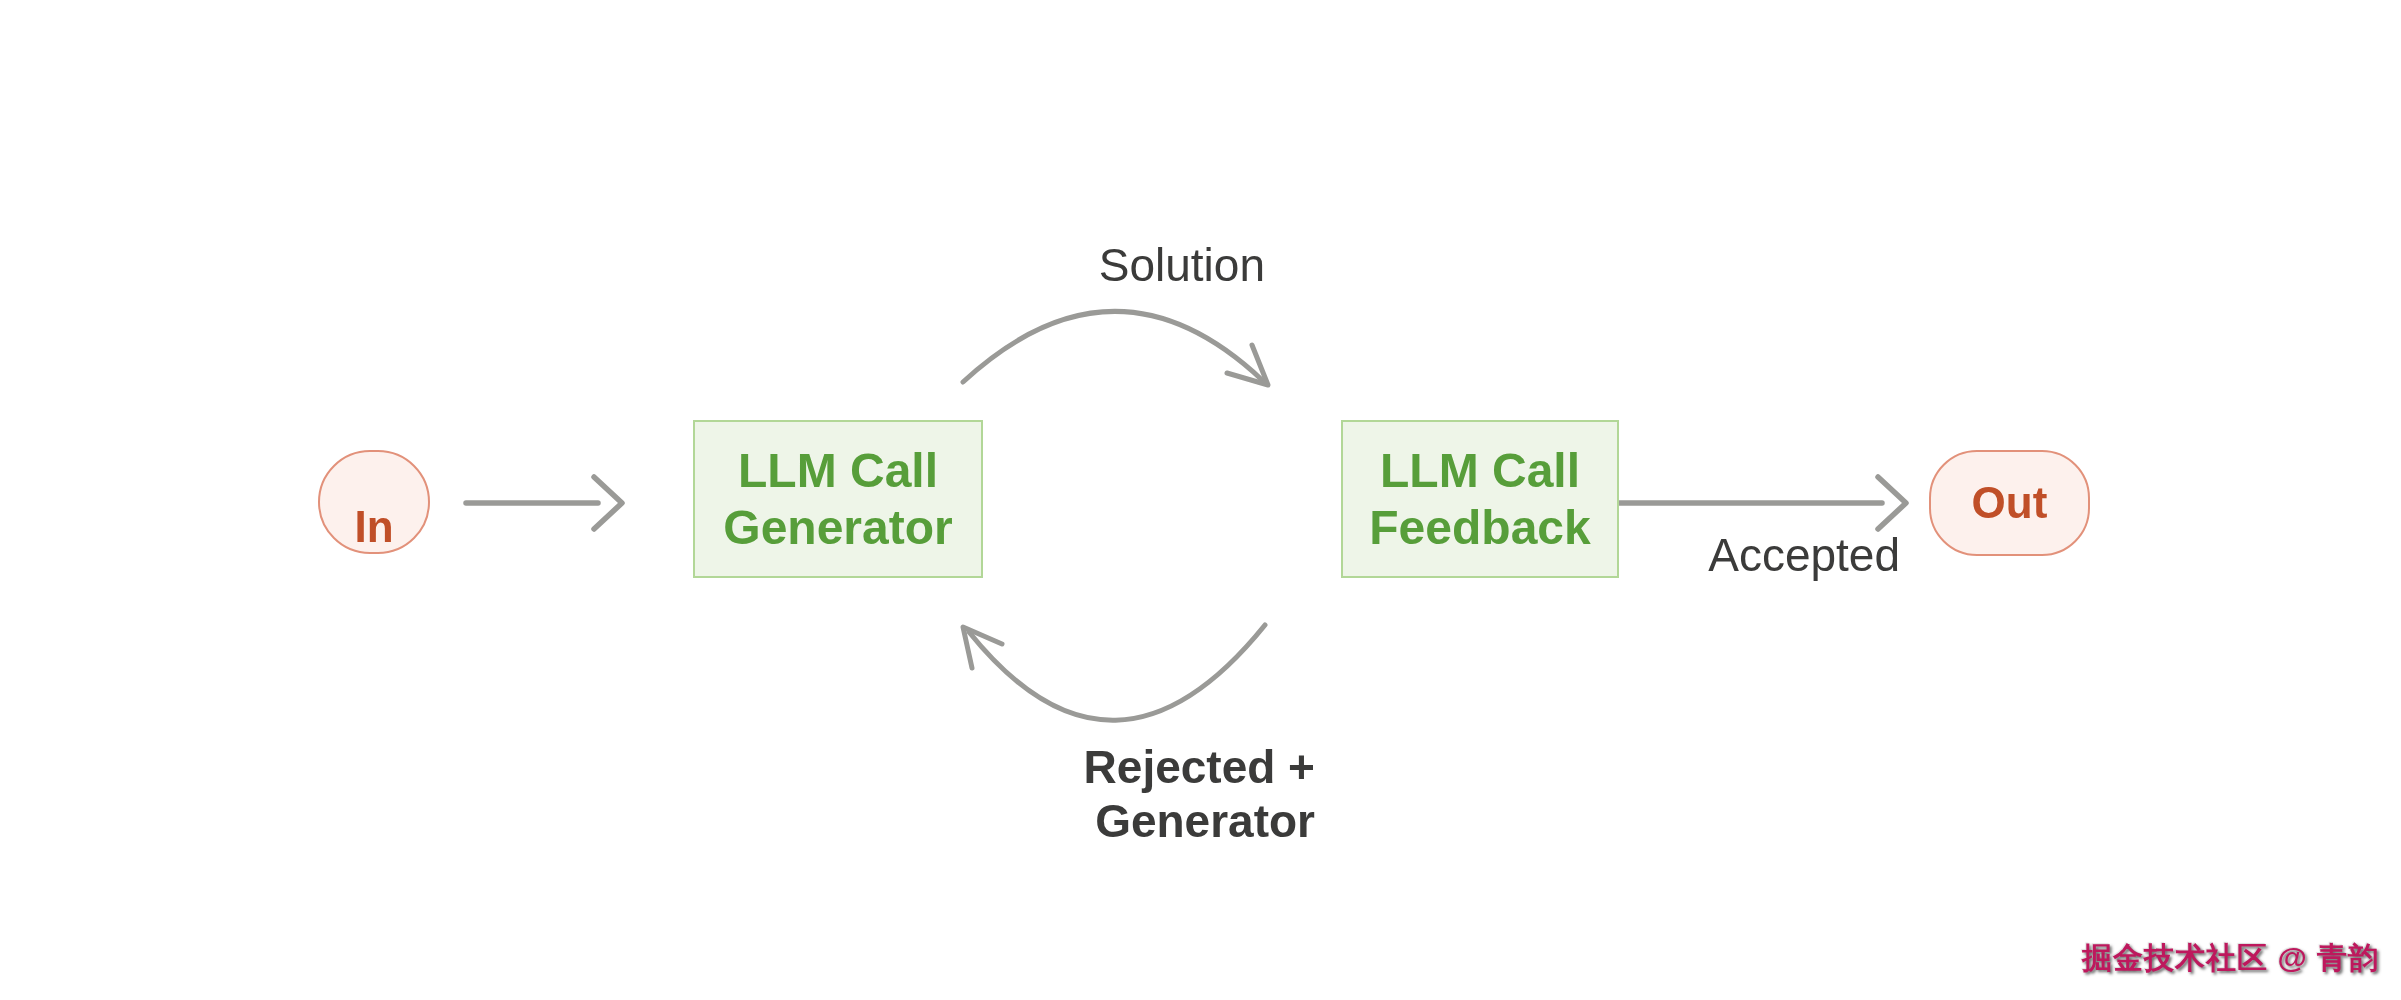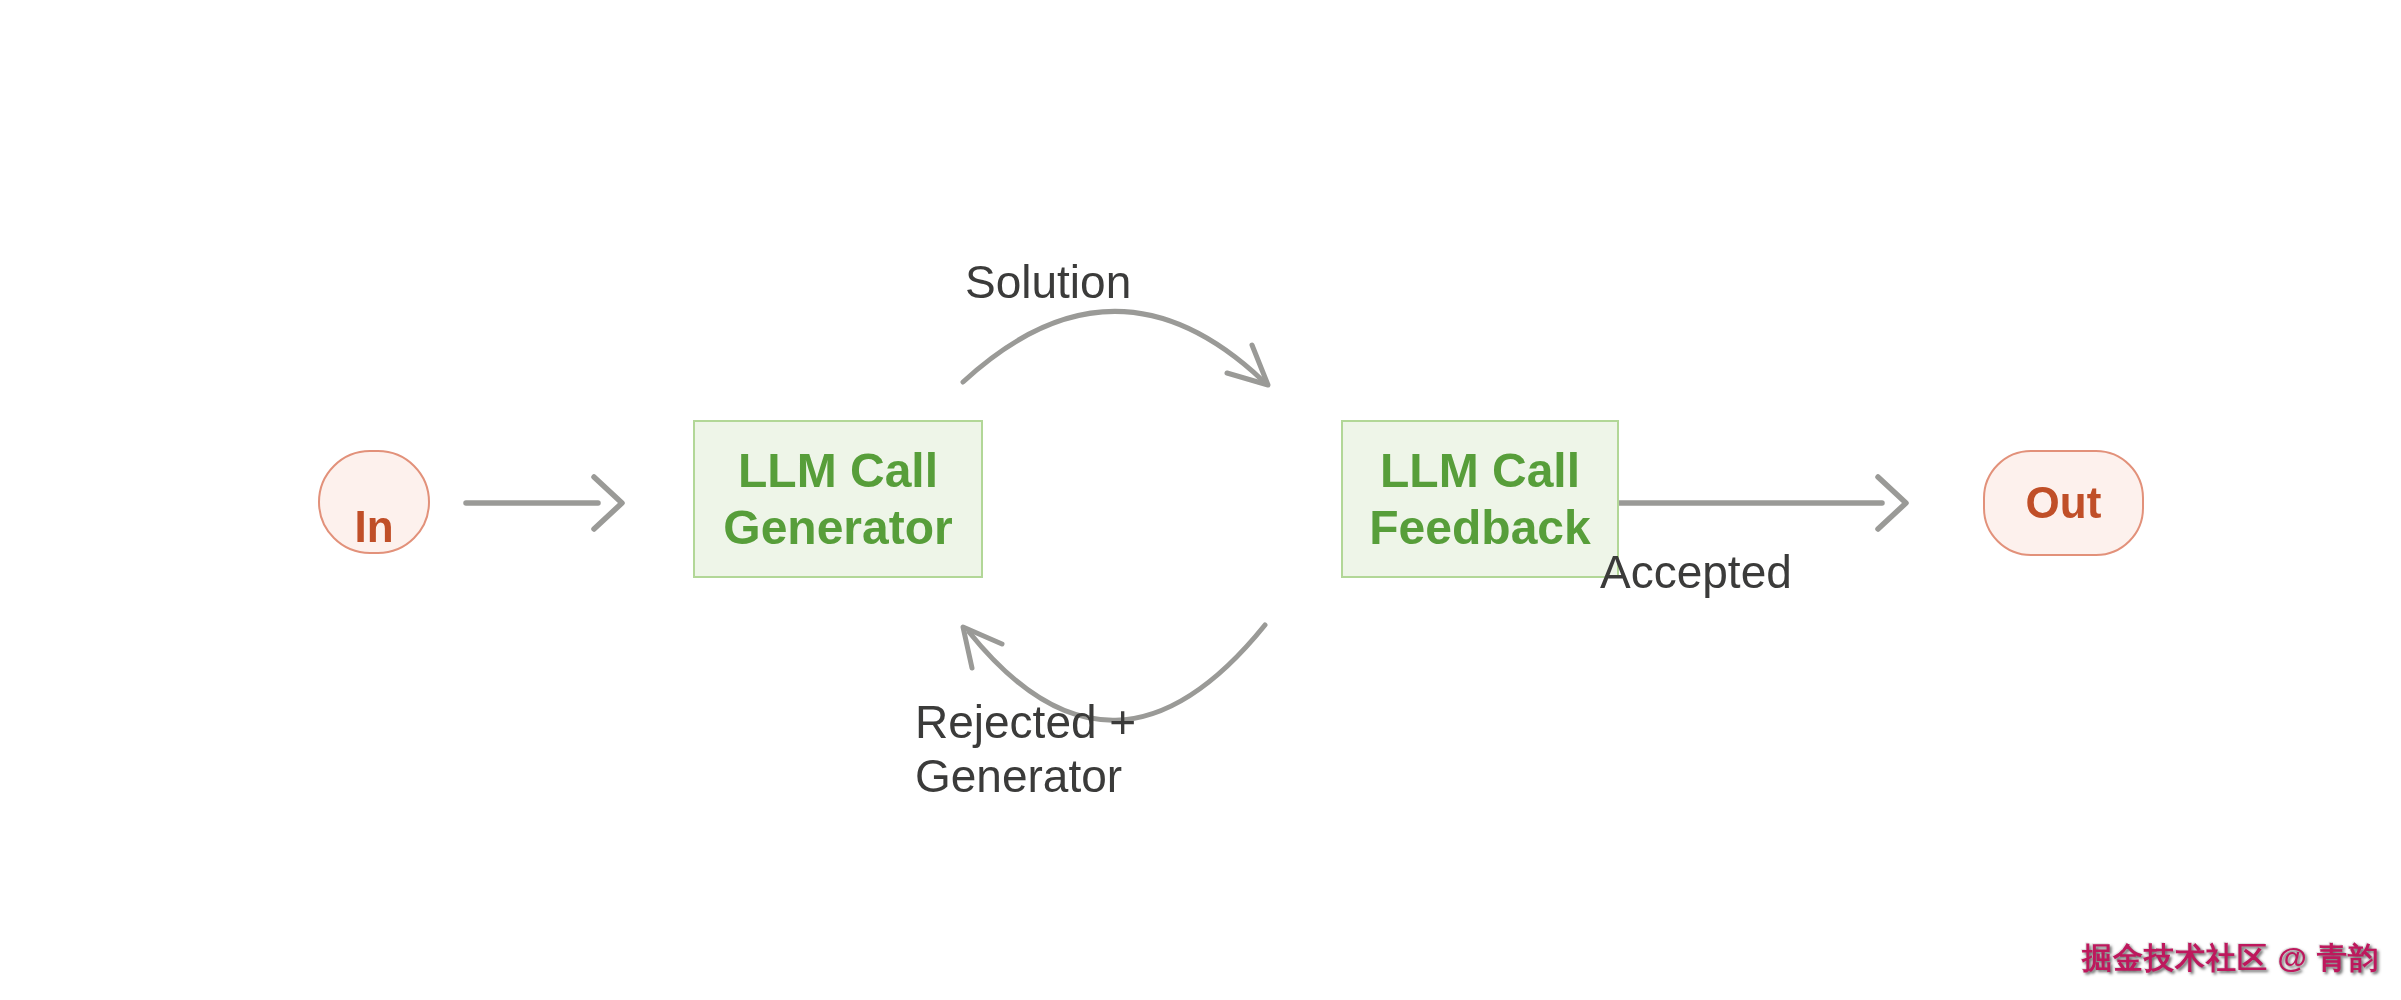--- a/index.html
+++ b/index.html
@@ -36,21 +36,21 @@
     font-weight: bold;
     font-size: 44px;
   }
   .node-in {
     left: 318px; top: 450px;
     width: 112px; height: 104px;
     border-radius: 52px;
     align-items: flex-end;
   }
   .node-out {
-    left: 1983px; top: 450px;
+    left: 1929px; top: 450px;
     width: 161px; height: 106px;
     border-radius: 48px;
   }
   .node-box {
     background: #eef5e8;
     border: 2px solid #b2d797;
     color: #579e3a;
     font-weight: bold;
     font-size: 48px;
     line-height: 57px;
@@ -63,34 +63,34 @@
   }
   .node-evaluator {
     left: 1295px; top: 420px;
     width: 278px; height: 158px;
   }
   .edge-label {
     position: absolute;
     color: #3b3b3a;
     font-size: 46px;
     line-height: 54px;
-    text-align: left;
-    margin-top: 17px;
+    text-align: right;
   }
   .label-solution {
     left: 965px; top: 238px;
     width: 300px;
   }
   .label-accepted {
     left: 1600px; top: 528px;
     width: 300px;
   }
   .label-rejected {
-    left: 915px; top: 678px;
+    left: 915px; top: 740px;
     width: 400px;
+    font-weight: bold;
   }
   .watermark {
     position: absolute;
     right: 22px;
     top: 938px;
     font-size: 30px;
     font-weight: bold;
     color: #be185d;
     text-shadow: 2px 2px 3px rgba(90,90,90,0.9), -1px -1px 1px rgba(170,170,170,0.35);
     letter-spacing: 1px;

